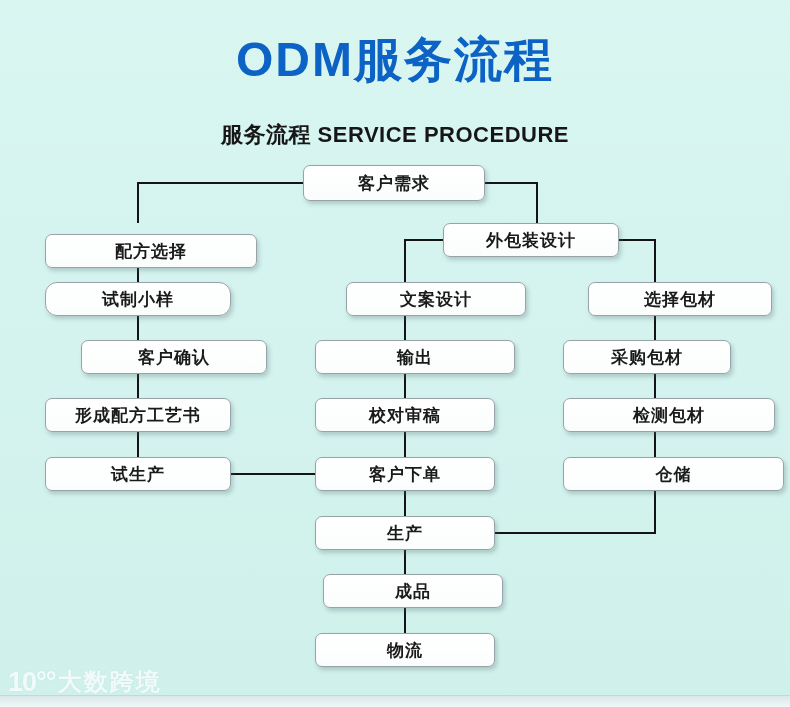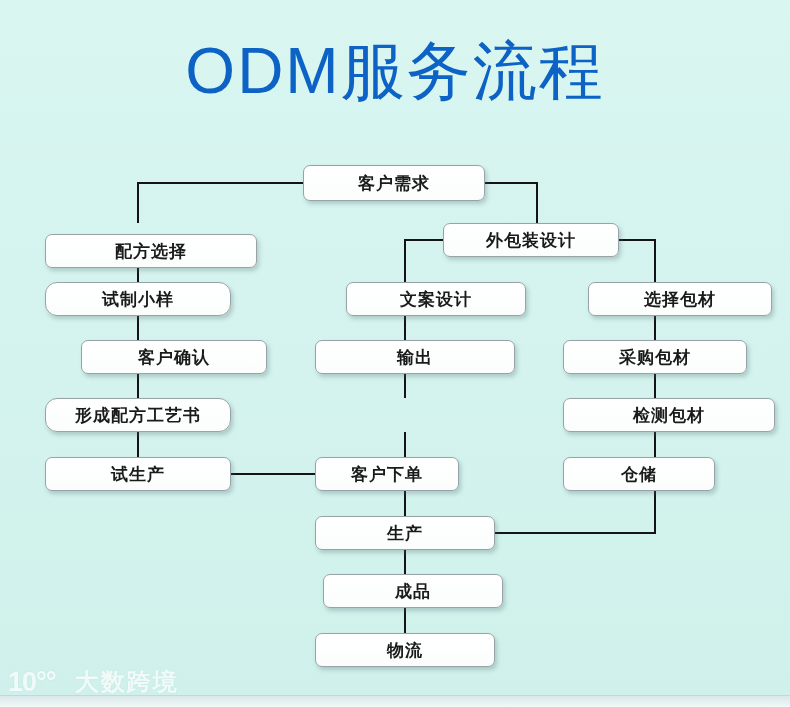--- a/index.html
+++ b/index.html
@@ -3,21 +3,21 @@
 <meta charset="utf-8">
 <style>
   html,body{margin:0;padding:0;}
   body{font-family:"Liberation Sans","DejaVu Sans",sans-serif;}
   #stage{
     position:relative;width:790px;height:707px;overflow:hidden;
     background:linear-gradient(180deg,#d9f6f1 0%,#d4f3ee 55%,#d0f1eb 100%);
   }
   .page-title{
     position:absolute;top:28px;left:0;width:790px;text-align:center;
-    font-size:64px;font-weight:normal;letter-spacing:2px;color:#0d63c5;
+    font-size:48px;font-weight:bold;letter-spacing:2px;color:#0d63c5;
   }
   .page-subtitle{
     position:absolute;top:120px;left:0;width:790px;text-align:center;
     font-size:22px;font-weight:bold;color:#161616;letter-spacing:0.5px;
   }
   #connectors{position:absolute;left:0;top:0;width:790px;height:707px;}
   #connectors polyline{fill:none;stroke:#141414;stroke-width:2;}
   .node{
     position:absolute;height:34px;
     background:linear-gradient(180deg,#ffffff 0%,#fbfdfd 100%);
@@ -27,34 +27,35 @@
     font-size:17px;font-weight:bold;color:#1a1a1a;letter-spacing:1px;
     box-sizing:border-box;
   }
   .node.root{height:36px;}
   .bottom-strip{
     position:absolute;left:0;bottom:0;width:790px;height:11px;
     background:linear-gradient(180deg,#dde6ea 0%,#f6fafb 100%);
     border-top:1px solid #c9cfd8;opacity:0.85;
   }
   .watermark{
-    position:absolute;left:8px;top:666px;display:flex;align-items:center;gap:19px;
+    position:absolute;left:8px;top:666px;display:flex;align-items:center;gap:2px;
     color:rgba(255,255,255,0.78);
     text-shadow:0 0 2px rgba(180,225,218,0.6);
     user-select:none;
   }
   .watermark .logo{font-size:27px;font-weight:bold;letter-spacing:-1px;}
   .watermark .wm-text{font-size:24px;font-weight:bold;letter-spacing:2px;}
 </style>
 </head>
 <body>
 
 <div id="stage">
 
   <div class="page-title">ODM服务流程</div>
+  <div class="page-subtitle">服务流程 SERVICE PROCEDURE</div>
 
   <svg id="connectors" width="790" height="707" viewBox="0 0 790 707" xmlns="http://www.w3.org/2000/svg">
 
     <polyline points="303,183 138,183 138,223"></polyline>
 
     <polyline points="485,183 537,183 537,223"></polyline>
 
     <polyline points="138,257 138,282"></polyline>
     <polyline points="138,316 138,340"></polyline>
     <polyline points="138,374 138,398"></polyline>
@@ -78,36 +79,37 @@
     <polyline points="231,474 315,474"></polyline>
 
     <polyline points="655,491 655,533 495,533"></polyline>
   </svg>
 
   <div class="node root" style="left:303px;top:165px;width:182px;">客户需求</div>
 
   <div class="node" style="left:45px;top:223px;width:212px;margin-top:11px;">配方选择</div>
   <div class="node" style="left:45px;top:282px;width:186px;border-radius:12px;">试制小样</div>
   <div class="node" style="left:45px;top:340px;width:186px;margin-left:36px;">客户确认</div>
-  <div class="node" style="left:45px;top:398px;width:186px;border-radius:12px;">形成配方工艺书</div>
+  <div class="node" style="left:45px;top:398px;width:186px;">形成配方工艺书</div>
   <div class="node" style="left:45px;top:457px;width:186px;">试生产</div>
 
   <div class="node" style="left:443px;top:223px;width:176px;">外包装设计</div>
 
   <div class="node" style="left:315px;top:282px;width:180px;margin-left:31px;">文案设计</div>
   <div class="node" style="left:315px;top:340px;width:200px;">输出</div>
-  <div class="node" style="left:315px;top:457px;width:144px;">客户下单</div>
+  <div class="node" style="left:315px;top:398px;width:180px;">校对审稿</div>
+  <div class="node" style="left:315px;top:457px;width:180px;">客户下单</div>
   <div class="node" style="left:315px;top:516px;width:180px;">生产</div>
   <div class="node" style="left:315px;top:574px;width:180px;margin-left:8px;">成品</div>
   <div class="node" style="left:315px;top:633px;width:180px;">物流</div>
 
   <div class="node" style="left:588px;top:282px;width:184px;">选择包材</div>
-  <div class="node" style="left:563px;top:340px;width:184px;">采购包材</div>
+  <div class="node" style="left:563px;top:340px;width:168px;">采购包材</div>
   <div class="node" style="left:563px;top:398px;width:212px;">检测包材</div>
-  <div class="node" style="left:563px;top:457px;width:152px;text-align:center;">仓储</div>
+  <div class="node" style="left:563px;top:457px;width:221px;text-align:center;">仓储</div>
 
   <div class="bottom-strip"></div>
 
   <div class="watermark">
     <span class="logo">10°°</span>
     <span class="wm-text">大数跨境</span>
   </div>
 
 </div>
 

